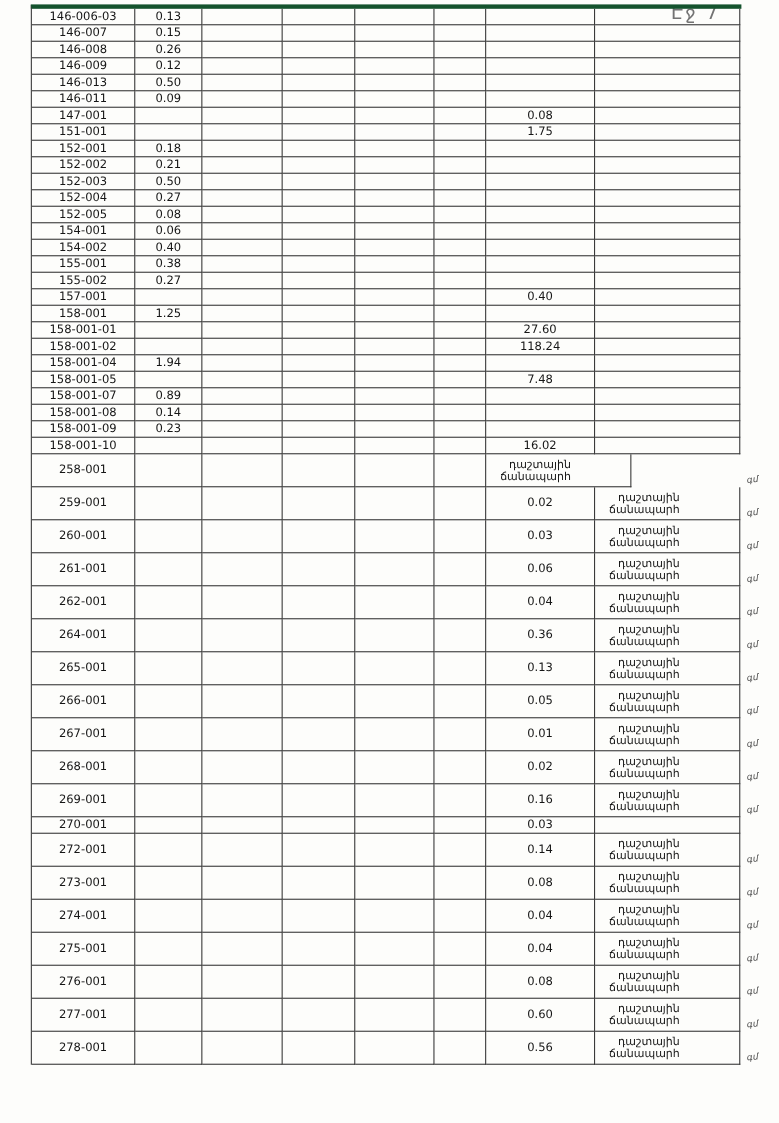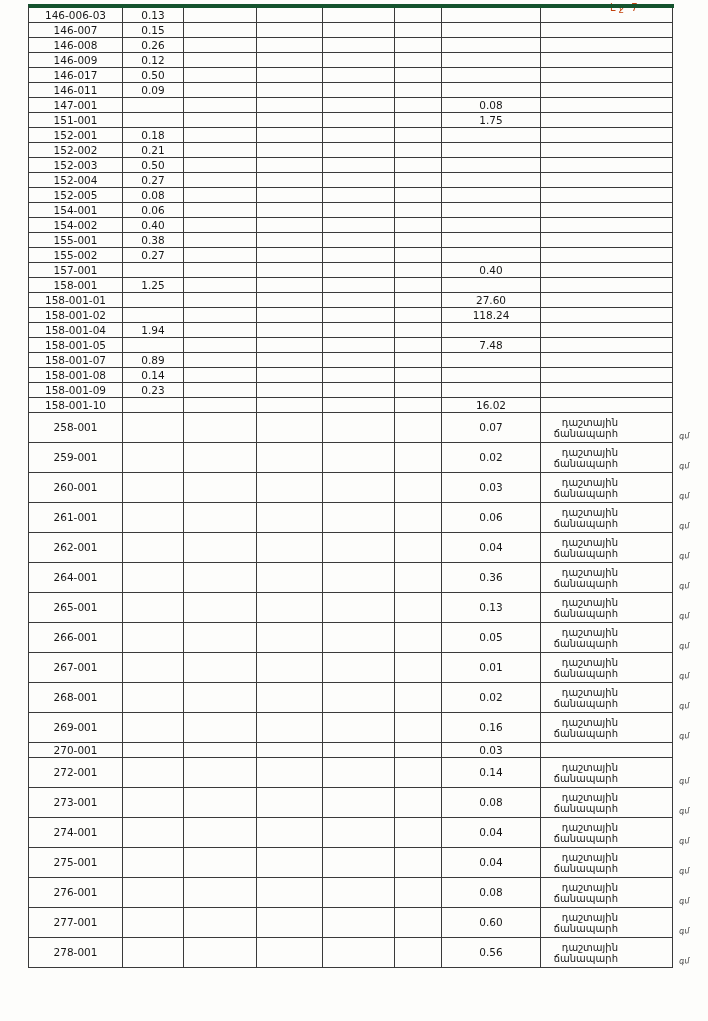--- a/index.html
+++ b/index.html
@@ -7,21 +7,21 @@
     position:relative;
     width:708px; height:1021px;
     margin:0 auto;
     background:#fdfdfb;
     font-family:"DejaVu Sans","Liberation Sans",sans-serif;
     color:#161616;
     overflow:hidden;
   }
   .page-label {
     position:absolute; top:2px; left:610px;
-    font-size:10px; letter-spacing:2px; color:#c2410c;
+    font-size:17px; letter-spacing:2px; color:#737373;
   }
   .table {
     position:absolute; top:4px; left:28px; width:645px;
     border-top:4px solid #14532d;
     border-left:1px solid #3a3a3a;
   }
   .tr { display:flex; height:15px; position:relative; }
   .tr.tall { height:30px; }
   .td {
     box-sizing:border-box;
@@ -131,21 +131,21 @@
     <div class="td col-v2">
       <span class="v2-span"></span>
     </div>
     <div class="td col-desc">
       <span class="desc-span"></span>
     </div>
     <span class="mark-span"></span>
   </div>
         <div class="tr">
     <div class="td col-code">
-      <span class="code-span">146-017</span>
+      <span class="code-span">146-013</span>
     </div>
     <div class="td col-v1">
       <span class="v1-span">0.50</span>
     </div>
     <div class="td col-3"></div>
     <div class="td col-4"></div>
     <div class="td col-5"></div>
     <div class="td col-6"></div>
     <div class="td col-v2">
       <span class="v2-span"></span>
@@ -577,23 +577,20 @@
     <div class="td col-code">
       <span class="code-span">258-001</span>
     </div>
     <div class="td col-v1">
       <span class="v1-span"></span>
     </div>
     <div class="td col-3"></div>
     <div class="td col-4"></div>
     <div class="td col-5"></div>
     <div class="td col-6"></div>
-    <div class="td col-v2">
-      <span class="v2-span">0.07</span>
-    </div>
     <div class="td col-desc">
       <span class="desc-span">դաշտային ճանապարհ</span>
     </div>
     <span class="mark-span">գմ</span>
   </div>
         <div class="tr tall">
     <div class="td col-code">
       <span class="code-span">259-001</span>
     </div>
     <div class="td col-v1">

